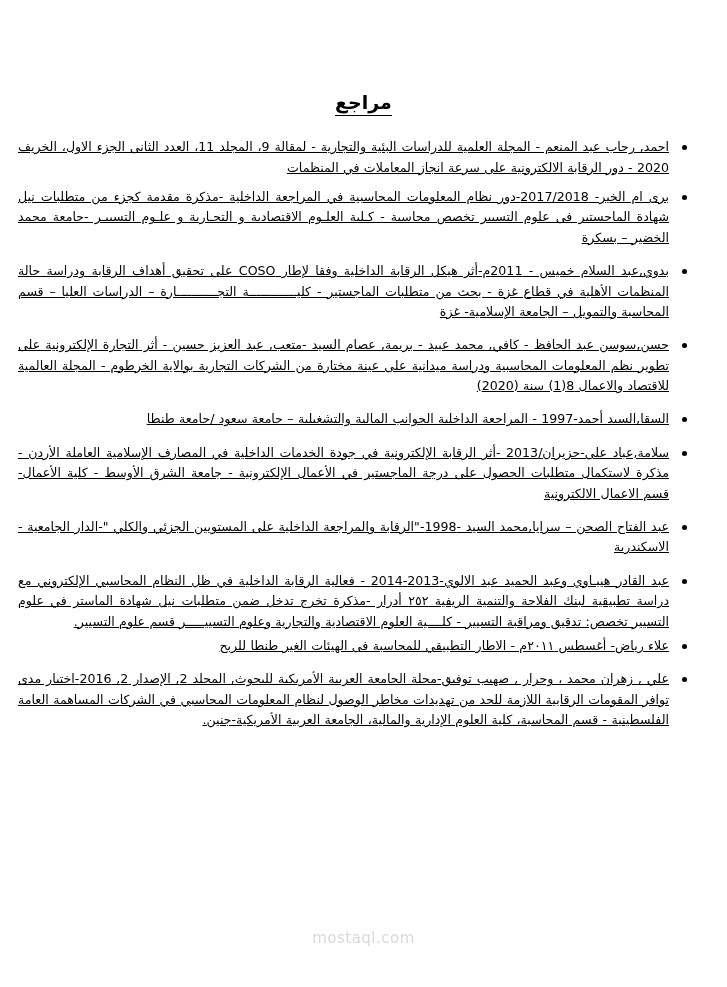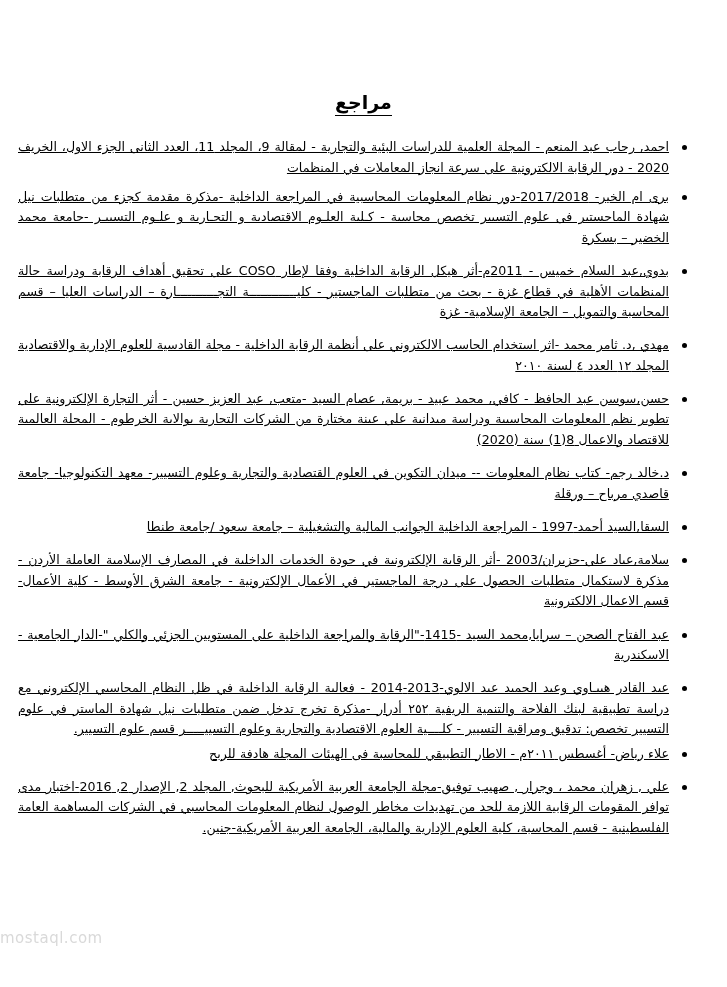--- a/index.html
+++ b/index.html
@@ -77,21 +77,21 @@
 
   
   .ref-item.nojust { }
 
   
   .watermark {
     position: absolute;
     left: 0;
     right: 0;
     top: 929px;
-    text-align: left;
+    text-align: center;
     font-family: "DejaVu Sans", "Liberation Sans", sans-serif;
     font-size: 15px;
     letter-spacing: 0.5px;
     color: #d9d9d9;
     direction: ltr;
     pointer-events: none;
     user-select: none;
   }
 </style>
 </head>
@@ -107,42 +107,36 @@
     <li class="ref-item">
       <span class="txt">احمد, رحاب عبد المنعم - المجلة العلمية للدراسات البئية والتجارية - لمقالة 9، المجلد 11، العدد الثانى الجزء الاول، الخريف 2020 - دور الرقابة الالكترونية على سرعة انجاز المعاملات في المنظمات</span>
     </li>
     <li class="ref-item loose">
       <span class="txt">برى ام الخير- 2017/2018-دور نظام المعلومات المحاسبية في المراجعة الداخلية -مذكرة مقدمة كجزء من متطلبات نيل شهادة الماجستير فى علوم التسيير تخصص محاسبة - كـلية العلـوم الاقتصادية و التجـارية و علـوم التسييـر -جامعة محمد الخضير – بسكرة</span>
     </li>
     <li class="ref-item loose">
       <span class="txt">بدوي,عبد السلام خميس - 2011م-أثر هيكل الرقابة الداخلية وفقا لإطار COSO على تحقيق أهداف الرقابة ودراسة حالة المنظمات الأهلية في قطاع غزة - بحث من متطلبات الماجستير - كليـــــــــــــة التجـــــــــــارة – الدراسات العليا – قسم المحاسبة والتمويل – الجامعة الإسلامية- غزة</span>
     </li>
     <li class="ref-item loose">
-      <span class="txt">مهدي ,د. ثامر محمد -اثر استخدام الحاسب الالكتروني على أنظمة الرقابة الداخلية - مجلة القادسية للعلوم الإدارية والاقتصادية المجلد ١٢ العدد ٤ لسنة ٢٠١٠</span>
-    </li>
-    <li class="ref-item loose">
       <span class="txt">حسن,سوسن عبد الحافظ - كافي, محمد عبيد - بريمة, عصام السيد -متعب, عبد العزيز حسين - أثر التجارة الإلكترونية على تطوير نظم المعلومات المحاسبية ودراسة ميدانية على عينة مختارة من الشركات التجارية بوالاية الخرطوم - المجلة العالمية للاقتصاد والاعمال 8(1) سنة (2020)</span>
-    </li>
-    <li class="ref-item loose">
-      <span class="txt">د.خالد رجم- كتاب نظام المعلومات -- ميدان التكوين في العلوم القتصادية والتجارية وعلوم التسيير- معهد التكنولوجيا- جامعة قاصدي مرباح – ورقلة</span>
     </li>
     <li class="ref-item loose nojust">
       <span class="txt">السقا,السيد أحمد-1997 - المراجعة الداخلية الجوانب المالية والتشغيلية – جامعة سعود /جامعة طنطا</span>
     </li>
     <li class="ref-item loose">
-      <span class="txt">سلامة,عباد على-حزيران/2003 -أثر الرقابة الإلكترونية في جودة الخدمات الداخلية في المصارف الإسلامية العاملة الأردن - مذكرة لاستكمال متطلبات الحصول على درجة الماجستير في الأعمال الإلكترونية - جامعة الشرق الأوسط - كلية الأعمال- قسم الاعمال الالكترونية</span>
+      <span class="txt">سلامة,عباد على-حزيران/2013 -أثر الرقابة الإلكترونية في جودة الخدمات الداخلية في المصارف الإسلامية العاملة الأردن - مذكرة لاستكمال متطلبات الحصول على درجة الماجستير في الأعمال الإلكترونية - جامعة الشرق الأوسط - كلية الأعمال- قسم الاعمال الالكترونية</span>
     </li>
     <li class="ref-item loose">
-      <span class="txt">عبد الفتاح الصحن – سرايا,محمد السيد -1415-"الرقابة والمراجعة الداخلية على المستويين الجزئي والكلي "-الدار الجامعية - الاسكندرية</span>
+      <span class="txt">عبد الفتاح الصحن – سرايا,محمد السيد -1998-"الرقابة والمراجعة الداخلية على المستويين الجزئي والكلي "-الدار الجامعية - الاسكندرية</span>
     </li>
     <li class="ref-item tight">
       <span class="txt">عبد القادر هيبـاوي وعبد الحميد عبد الالوي-2013-2014 - فعالية الرقابة الداخلية في ظل النظام المحاسبي الإلكتروني مع دراسة تطبيقية لبنك الفلاحة والتنمية الريفية ٢٥٢ أدرار -مذكرة تخرج تدخل ضمن متطلبات نيل شهادة الماستر في علوم التسيير تخصص: تدقيق ومراقبة التسيير - كلــــية العلوم الاقتصادية والتجارية وعلوم التسييـــــر قسم علوم التسيير.</span>
     </li>
     <li class="ref-item loose nojust">
-      <span class="txt">علاء رياض- أغسطس ٢٠١١م - الاطار التطبيقي للمحاسبة فى الهيئات المجلة هادفة للربح</span>
+      <span class="txt">علاء رياض- أغسطس ٢٠١١م - الاطار التطبيقي للمحاسبة فى الهيئات الغير طنطا للربح</span>
     </li>
     <li class="ref-item">
       <span class="txt">علي , زهران محمد ، وجرار , صهيب توفيق-مجلة الجامعة العربية الأمريكية للبحوث, المجلد 2, الإصدار 2, 2016-اختبار مدى توافر المقومات الرقابية اللازمة للحد من تهديدات مخاطر الوصول لنظام المعلومات المحاسبي في الشركات المساهمة العامة الفلسطينية - قسم المحاسبة، كلية العلوم الإدارية والمالية، الجامعة العربية الأمريكية-جنين.</span>
     </li>
   </ul>
 
   <div class="watermark">mostaql.com</div>
 
 </div>
 

